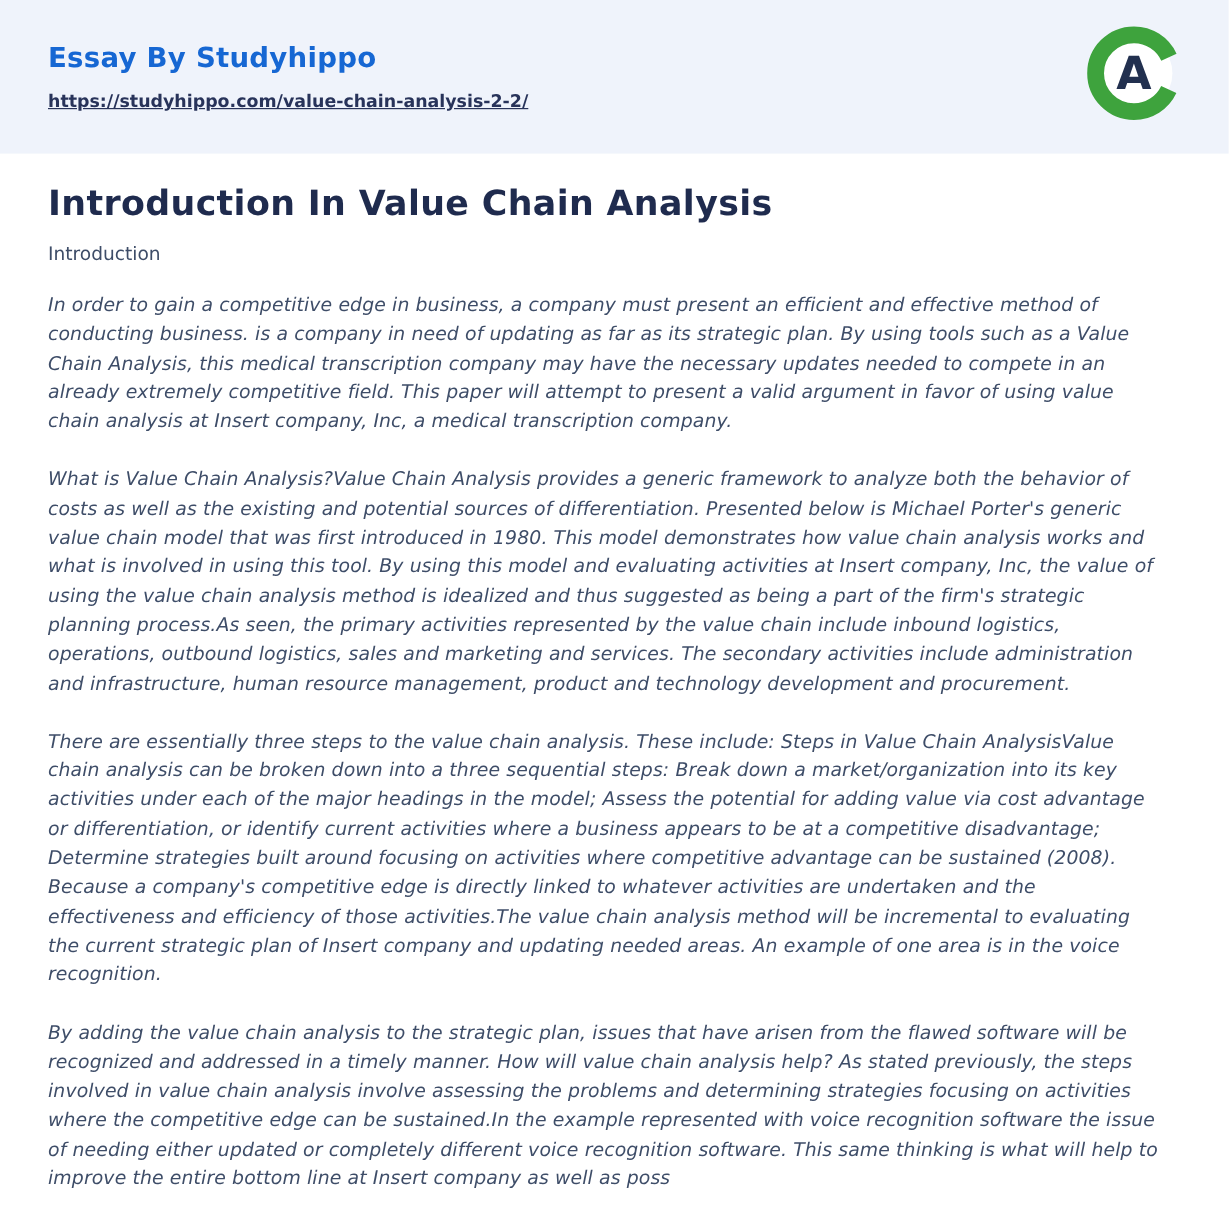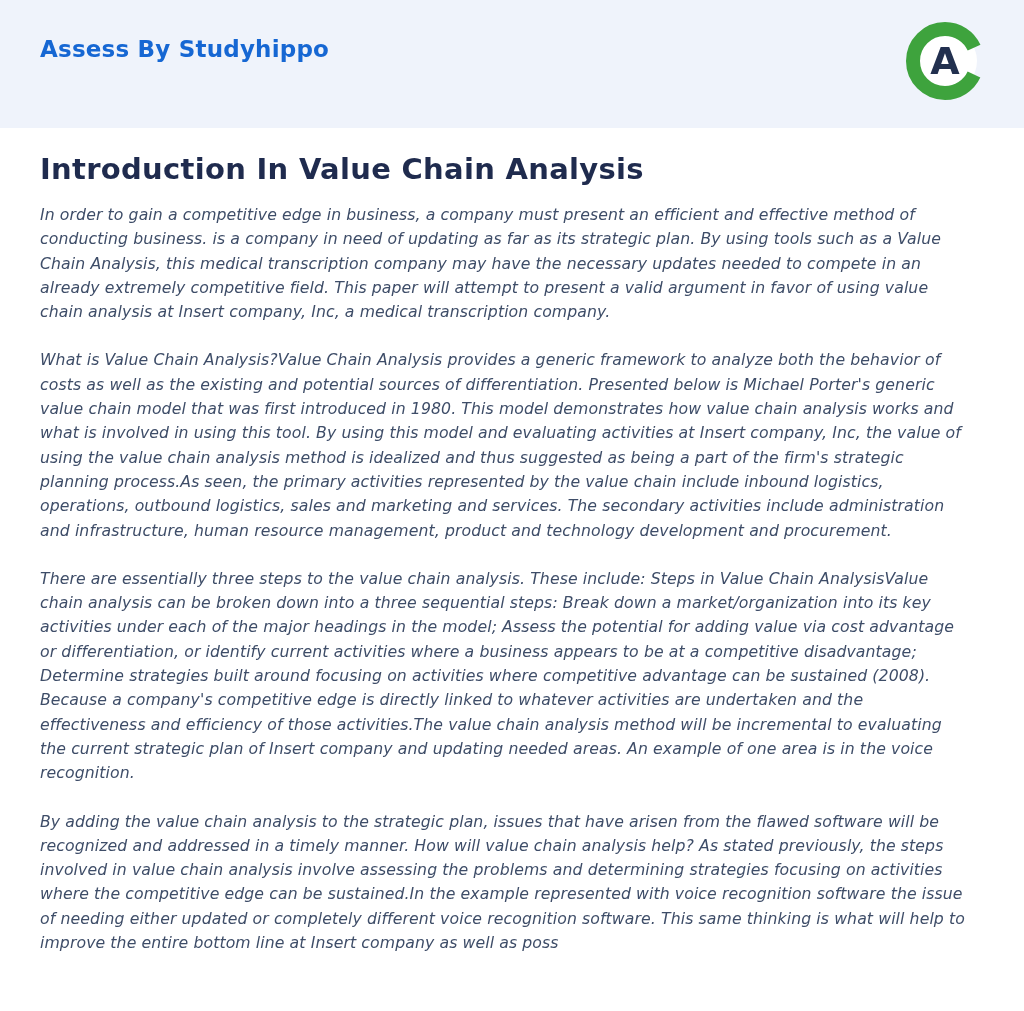--- a/index.html
+++ b/index.html
@@ -62,28 +62,32 @@
     color: #3e4d68;
     margin: 0 0 24px 0;
     letter-spacing: 0.1px;
     font-style: italic;
   }
 </style>
 </head>
 <body>
 
 <header class="header">
-  <h1 class="site-title">Assess By Studyhippo</h1>
+  <h1 class="site-title">Essay By Studyhippo</h1>
+  <div>
+    <a class="site-url">https://studyhippo.com/value-chain-analysis-2-2/</a>
+  </div>
   <div class="logo">
     <svg viewBox="0 0 80 80" width="80" height="80">
       <circle cx="40" cy="40" r="32" fill="#ffffff" stroke="#3ea33d" stroke-width="14" stroke-dasharray="173 28.06" stroke-dashoffset="-14"></circle>
       <text x="40" y="53" text-anchor="middle" font-size="38" font-weight="bold" fill="#22304f">A</text>
     </svg>
   </div>
 </header>
 
 <main class="content">
   <h2 class="article-title">Introduction In Value Chain Analysis</h2>
+  <p class="article-subtitle">Introduction</p>
   <p class="para">In order to gain a competitive edge in business, a company must present an efficient and effective method of conducting business. is a company in need of updating as far as its strategic plan. By using tools such as a Value Chain Analysis, this medical transcription company may have the necessary updates needed to compete in an already extremely competitive field. This paper will attempt to present a valid argument in favor of using value chain analysis at Insert company, Inc, a medical transcription company.</p>
   <p class="para">What is Value Chain Analysis?Value Chain Analysis provides a generic framework to analyze both the behavior of costs as well as the existing and potential sources of differentiation. Presented below is Michael Porter's generic value chain model that was first introduced in 1980. This model demonstrates how value chain analysis works and what is involved in using this tool. By using this model and evaluating activities at Insert company, Inc, the value of using the value chain analysis method is idealized and thus suggested as being a part of the firm's strategic planning process.As seen, the primary activities represented by the value chain include inbound logistics, operations, outbound logistics, sales and marketing and services. The secondary activities include administration and infrastructure, human resource management, product and technology development and procurement.</p>
   <p class="para">There are essentially three steps to the value chain analysis. These include: Steps in Value Chain AnalysisValue chain analysis can be broken down into a three sequential steps:  Break down a market/organization into its key activities under each of the major headings in the model;  Assess the potential for adding value via cost advantage or differentiation, or identify current activities where a business appears to be at a competitive disadvantage; Determine strategies built around focusing on activities where competitive advantage can be sustained (2008). Because a company's competitive edge is directly linked to whatever activities are undertaken and the effectiveness and efficiency of those activities.The value chain analysis method will be incremental to evaluating the current strategic plan of Insert company and updating needed areas. An example of one area is in the voice recognition.</p>
   <p class="para">By adding the value chain analysis to the strategic plan, issues that have arisen from the flawed software will be recognized and addressed in a timely manner. How will value chain analysis help? As stated previously, the steps involved in value chain analysis involve assessing the problems and determining strategies focusing on activities where the competitive edge can be sustained.In the example represented with voice recognition software the issue of needing either updated or completely different voice recognition software. This same thinking is what will help to improve the entire bottom line at Insert company as well as poss</p>
 </main>
 
 </body></html>

